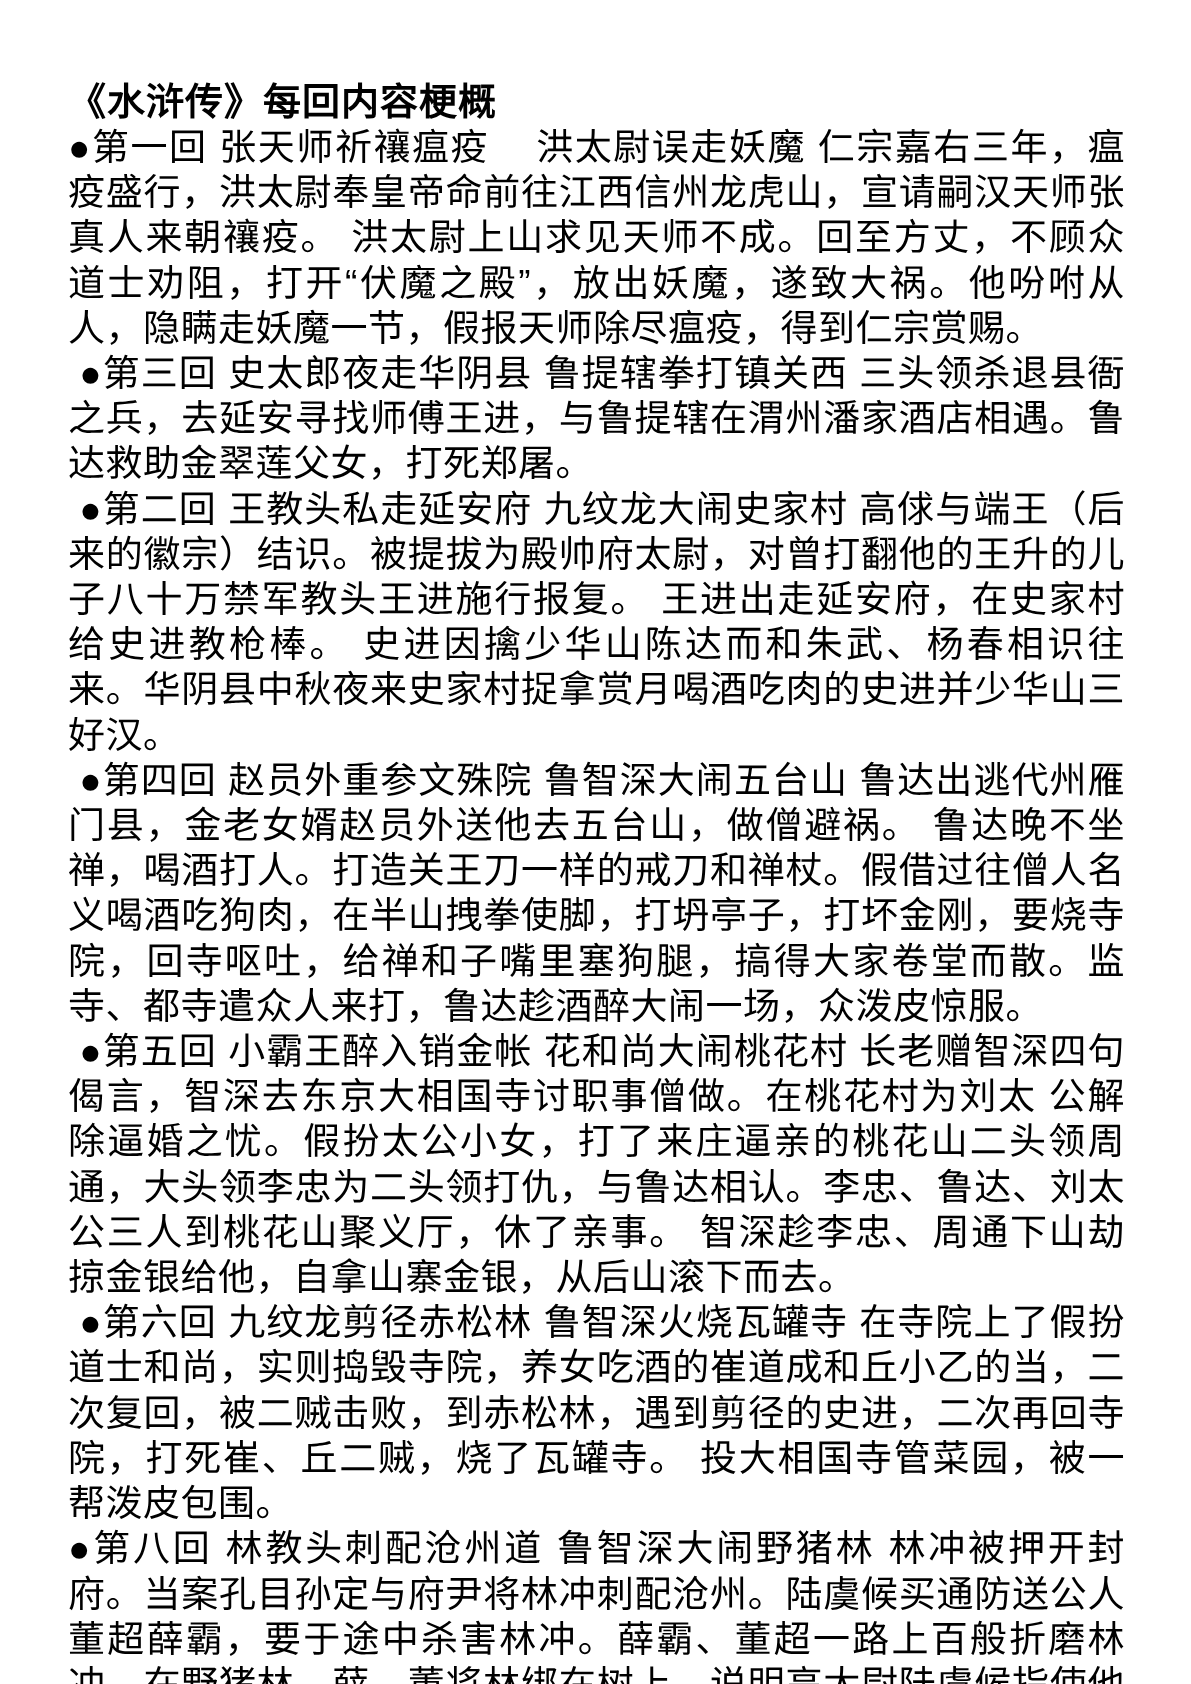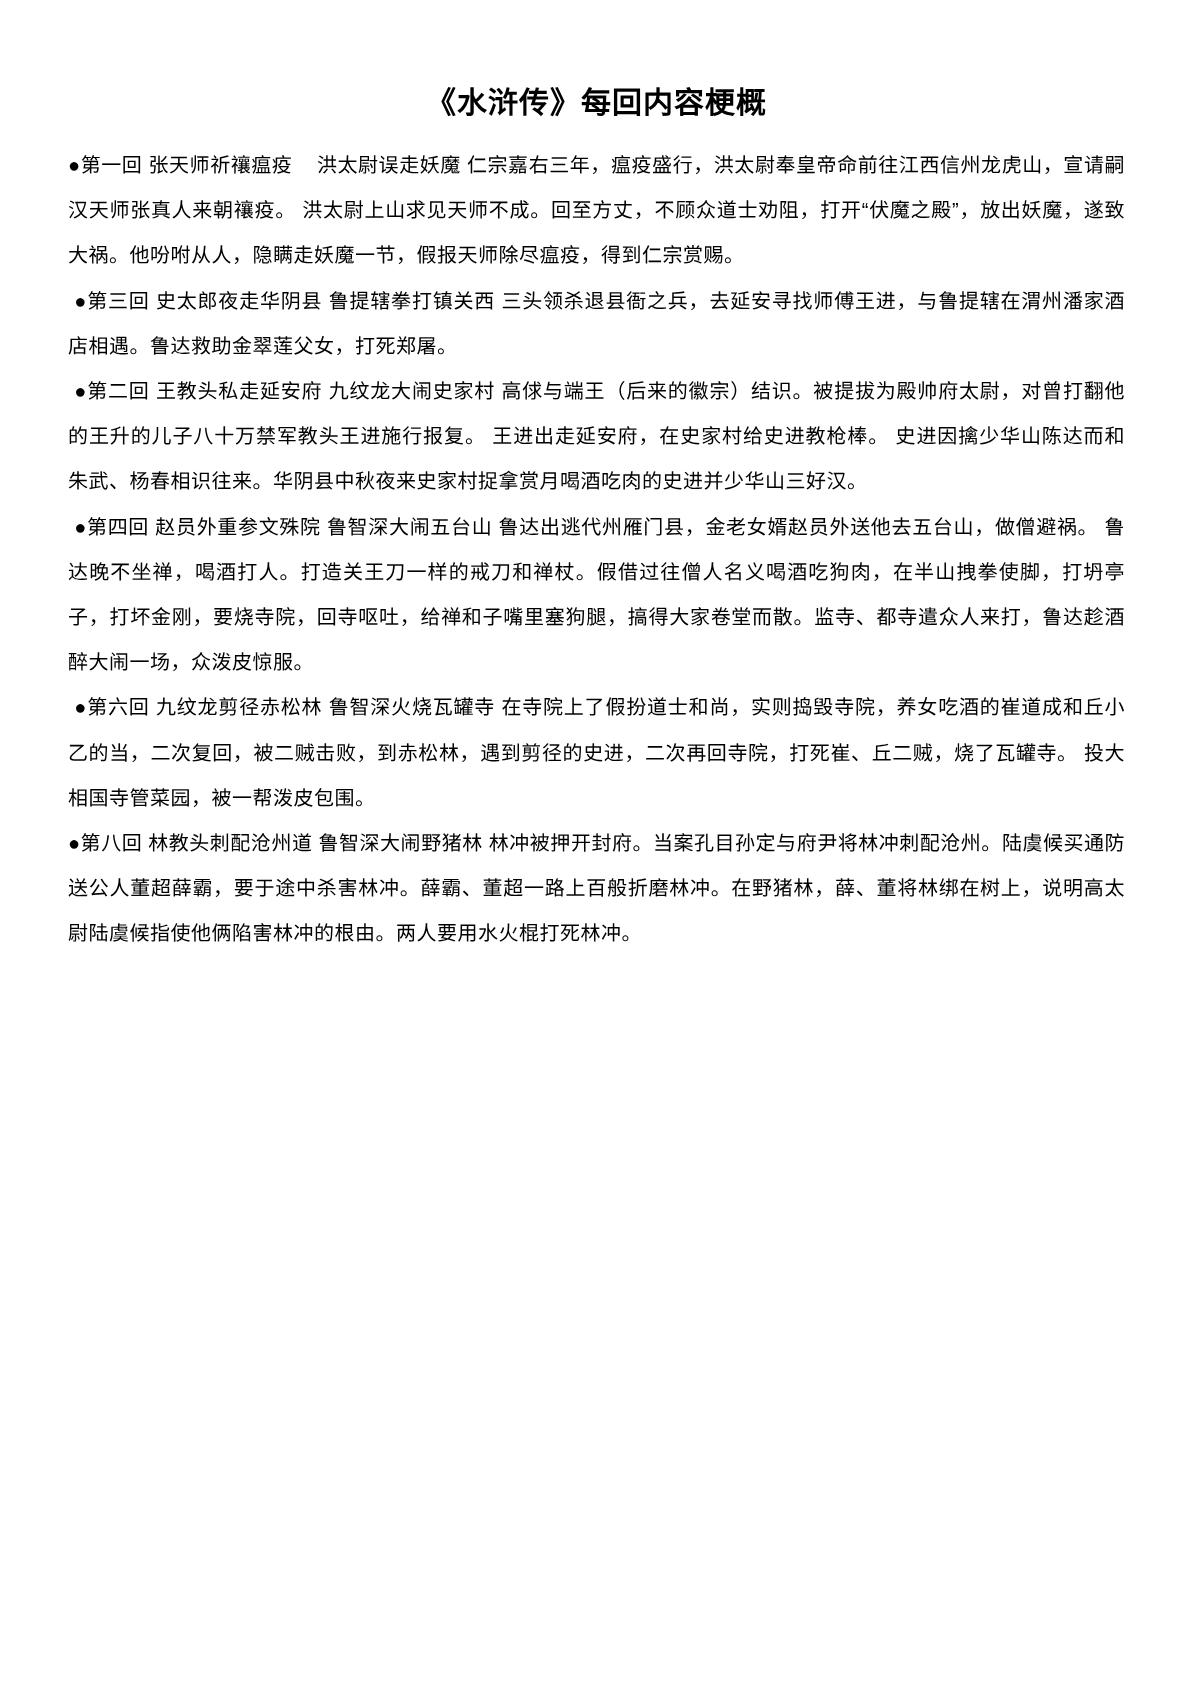--- a/index.html
+++ b/index.html
@@ -15,42 +15,42 @@
     overflow: hidden;
   }
   .page {
     box-sizing: border-box;
     width: 1191px;
     height: 1684px;
     padding: 80px 66px 40px 68px;
     background: #ffffff;
   }
   .doc-title {
-    font-size: 30px;
+    font-size: 38px;
     font-weight: bold;
-    text-align: center;
     line-height: 45px;
-    margin: 0 0 18px 0;
+    margin: 0 0 0 0;
     letter-spacing: 1px;
   }
   .para {
-    font-size: 20px;
+    font-size: 37px;
     line-height: 45.2px;
     margin: 0;
     text-align: justify;
     white-space: pre-wrap;
     word-break: break-all;
     letter-spacing: 0.5px;
   }
 </style>
 </head>
 <body>
 
 <div class="page">
   <h1 class="doc-title">《水浒传》每回内容梗概</h1>
 
   <p class="para">●第一回 张天师祈禳瘟疫    洪太尉误走妖魔 仁宗嘉右三年，瘟疫盛行，洪太尉奉皇帝命前往江西信州龙虎山，宣请嗣汉天师张真人来朝禳疫。 洪太尉上山求见天师不成。回至方丈，不顾众道士劝阻，打开“伏魔之殿”，放出妖魔，遂致大祸。他吩咐从人，隐瞒走妖魔一节，假报天师除尽瘟疫，得到仁宗赏赐。</p>
   <p class="para"> ●第三回 史太郎夜走华阴县 鲁提辖拳打镇关西 三头领杀退县衙之兵，去延安寻找师傅王进，与鲁提辖在渭州潘家酒店相遇。鲁达救助金翠莲父女，打死郑屠。</p>
   <p class="para"> ●第二回 王教头私走延安府 九纹龙大闹史家村 高俅与端王（后来的徽宗）结识。被提拔为殿帅府太尉，对曾打翻他的王升的儿子八十万禁军教头王进施行报复。 王进出走延安府，在史家村给史进教枪棒。 史进因擒少华山陈达而和朱武、杨春相识往来。华阴县中秋夜来史家村捉拿赏月喝酒吃肉的史进并少华山三好汉。</p>
   <p class="para"> ●第四回 赵员外重参文殊院 鲁智深大闹五台山 鲁达出逃代州雁门县，金老女婿赵员外送他去五台山，做僧避祸。 鲁达晚不坐禅，喝酒打人。打造关王刀一样的戒刀和禅杖。假借过往僧人名义喝酒吃狗肉，在半山拽拳使脚，打坍亭子，打坏金刚，要烧寺院，回寺呕吐，给禅和子嘴里塞狗腿，搞得大家卷堂而散。监寺、都寺遣众人来打，鲁达趁酒醉大闹一场，众泼皮惊服。</p>
+  <p class="para"> ●第五回 小霸王醉入销金帐 花和尚大闹桃花村 长老赠智深四句偈言，智深去东京大相国寺讨职事僧做。在桃花村为刘太 公解除逼婚之忧。假扮太公小女，打了来庄逼亲的桃花山二头领周通，大头领李忠为二头领打仇，与鲁达相认。李忠、鲁达、刘太公三人到桃花山聚义厅，休了亲事。 智深趁李忠、周通下山劫掠金银给他，自拿山寨金银，从后山滚下而去。</p>
   <p class="para"> ●第六回 九纹龙剪径赤松林 鲁智深火烧瓦罐寺 在寺院上了假扮道士和尚，实则捣毁寺院，养女吃酒的崔道成和丘小乙的当，二次复回，被二贼击败，到赤松林，遇到剪径的史进，二次再回寺院，打死崔、丘二贼，烧了瓦罐寺。 投大相国寺管菜园，被一帮泼皮包围。</p>
   <p class="para">●第八回 林教头刺配沧州道 鲁智深大闹野猪林 林冲被押开封府。当案孔目孙定与府尹将林冲刺配沧州。陆虞候买通防送公人董超薛霸，要于途中杀害林冲。薛霸、董超一路上百般折磨林冲。在野猪林，薛、董将林绑在树上，说明高太尉陆虞候指使他俩陷害林冲的根由。两人要用水火棍打死林冲。</p>
 </div>
 
 </body></html>

